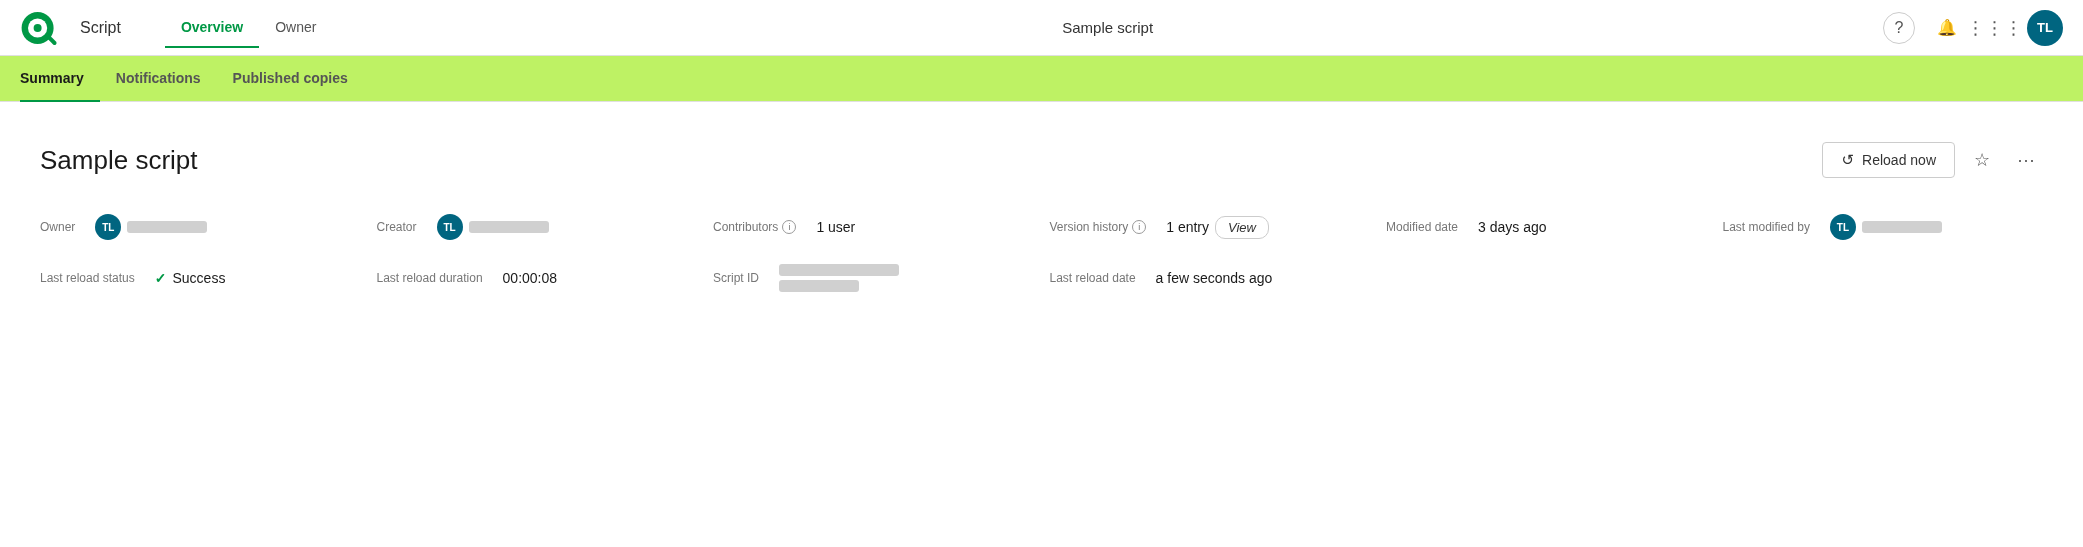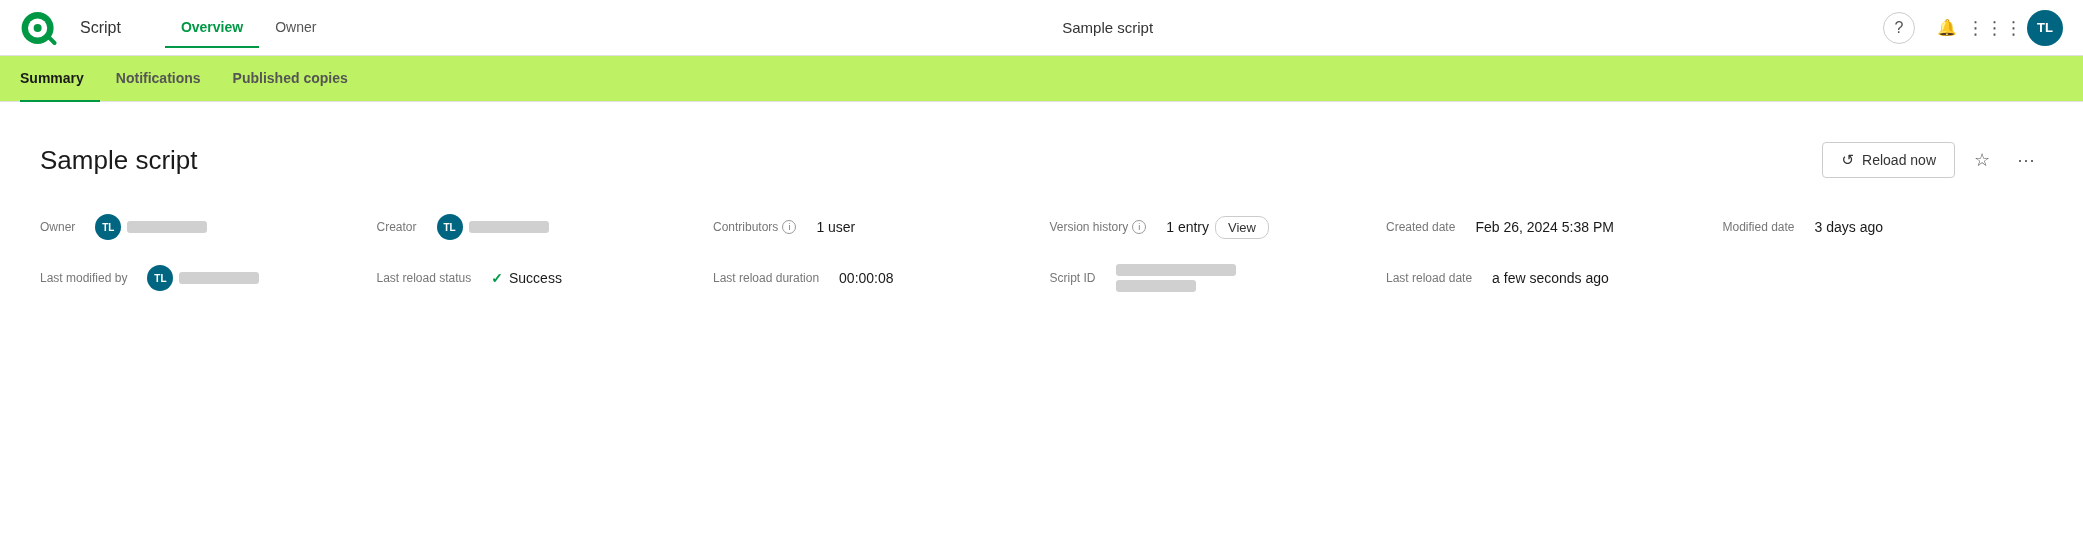--- a/index.html
+++ b/index.html
@@ -222,20 +222,21 @@
       height: 12px;
     }
     .view-btn {
       border: 1px solid #ccc;
       background: #fff;
       padding: 3px 12px;
       border-radius: 10px;
       font-size: 13px;
       cursor: pointer;
       color: #333;
+      font-style: italic;
     }
     .space-icon {
       color: #777;
       font-size: 15px;
     }
     .success-check {
       color: #009845;
       font-weight: bold;
     }
     .script-id-redacted {
@@ -339,24 +340,20 @@
         <span>Version history</span>
         <span class="info-icon">i</span>
       </span>
       <div class="meta-value">
         <span>1 entry</span>
         <button class="view-btn">View</button>
       </div>
     </div>
 
 
-    <div class="meta-item">
-      <span class="meta-label">Created date</span>
-      <div class="meta-value">Feb 26, 2024 5:38 PM</div>
-    </div>
 
     <div class="meta-item">
       <span class="meta-label">Modified date</span>
       <div class="meta-value">3 days ago</div>
     </div>
 
     <div class="meta-item">
       <span class="meta-label">Last modified by</span>
       <div class="meta-value">
         <span class="user-avatar-sm">TL</span>

